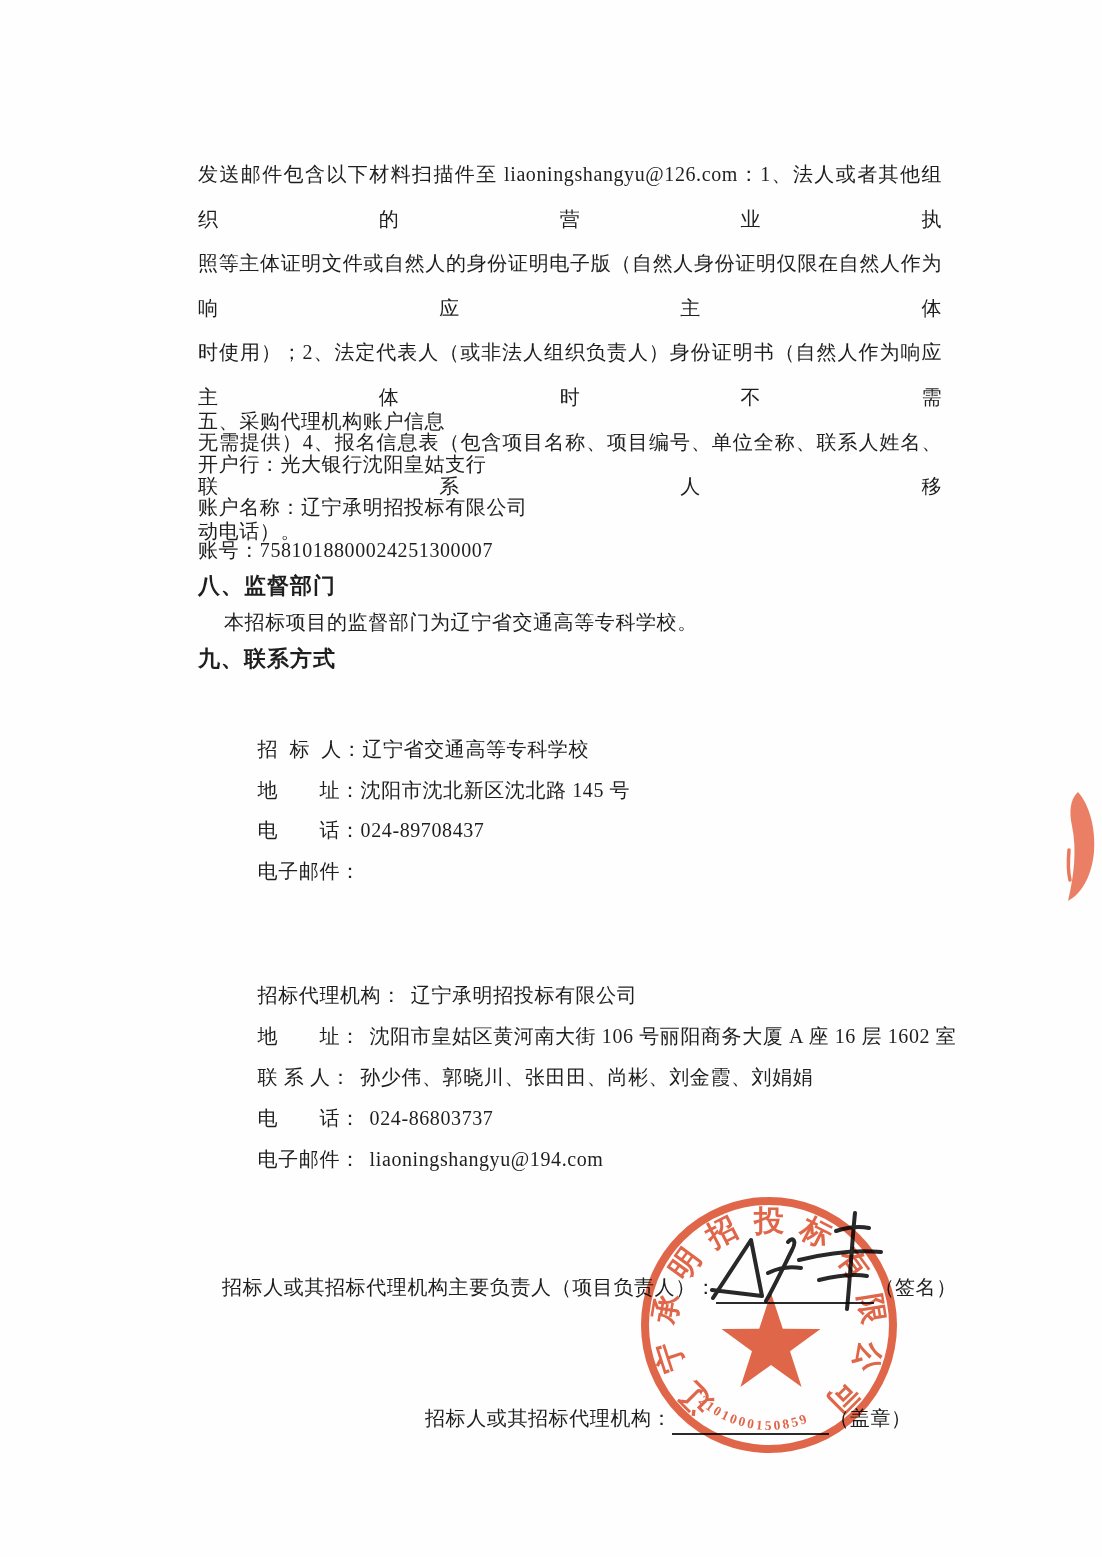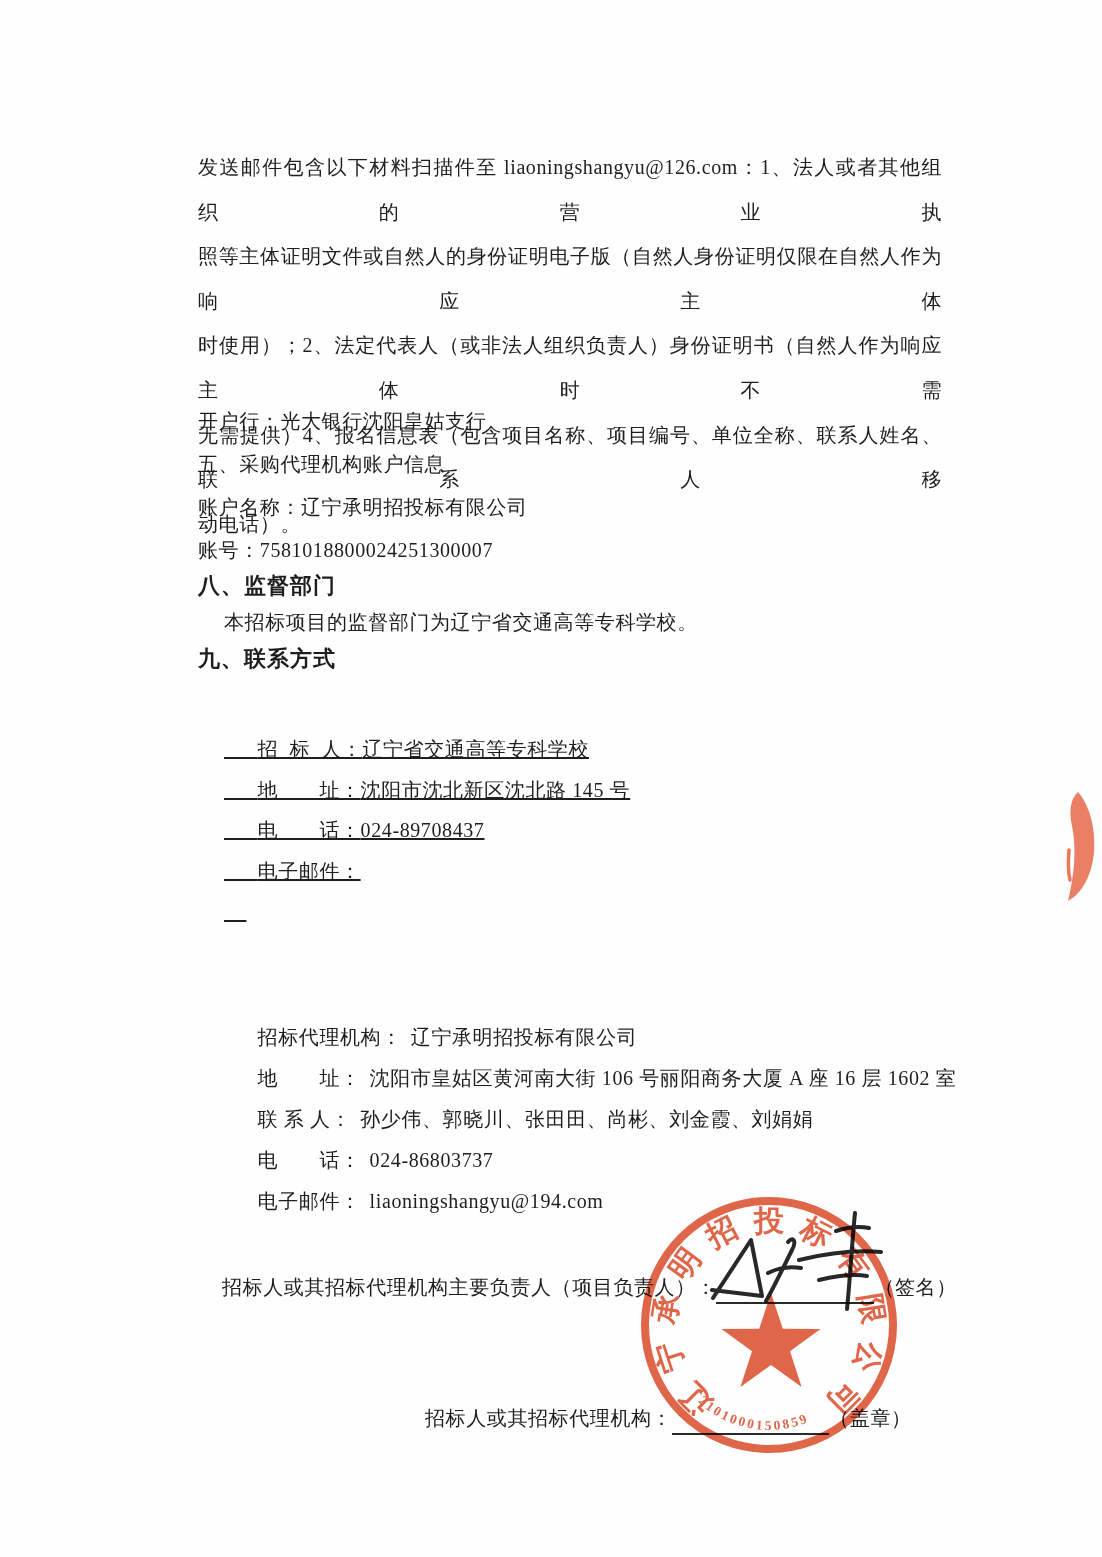--- a/index.html
+++ b/index.html
@@ -12,36 +12,36 @@
     position:relative;
     overflow:hidden;
   }
   .page{position:absolute;inset:0;background:#fefefe;}
   .abs{position:absolute;}
   .body-text{
     font-size:20px;
     letter-spacing:0.6px;
     color:var(--ink,#1e1e1e);
   }
-  .intro{left:198px;top:145px;width:744px;line-height:44.6px;}
+  .intro{left:198px;top:152px;width:744px;line-height:44.6px;}
   .intro .jline{text-align:justify;text-align-last:justify;}
   .intro .lastline{text-align:left;}
   .sec5{left:198px;top:400px;width:744px;line-height:43px;}
   .heading-hei{
     font-family:Liberation Mono, monospace;
     font-weight:bold;font-size:22px;letter-spacing:1px;
   }
   .h8{left:198px;top:571px;}
   .sec8-body{left:224px;top:609px;}
   .h9{left:198px;top:644px;}
   .rows{display:flex;flex-direction:column;}
   .rows .row{white-space:pre;}
   .tenderer{left:224px;top:688px;width:740px;}
-  .tenderer .row{height:40.8px;line-height:40.8px;text-decoration:underline;}
-  .agency{left:224px;top:976px;width:740px;}
+  .tenderer .row{height:40.8px;line-height:40.8px;}
+  .agency{left:224px;top:934px;width:740px;}
   .agency .row{height:41px;line-height:41px;}
   .row-label{white-space:pre;}
   .agency .row-value{margin-left:9px;}
   .sig1{left:222px;top:1270px;line-height:34px;white-space:nowrap;z-index:1;}
   .sig2{left:425px;top:1365px;line-height:34px;white-space:nowrap;z-index:1;margin-top:36px;}
   .sig-underline{
     display:inline-block;
     border-bottom:2px solid #2a2a2a;
     height:30px;vertical-align:bottom;
   }
@@ -71,22 +71,22 @@
 
   <div class="abs intro body-text">
     <div class="jline">发送邮件包含以下材料扫描件至 liaoningshangyu@126.com：1、法人或者其他组织的营业执</div>
     <div class="jline">照等主体证明文件或自然人的身份证明电子版（自然人身份证明仅限在自然人作为响应主体</div>
     <div class="jline">时使用）；2、法定代表人（或非法人组织负责人）身份证明书（自然人作为响应主体时不需</div>
     <div class="jline">无需提供）4、报名信息表（包含项目名称、项目编号、单位全称、联系人姓名、联系人移</div>
     <div class="lastline">动电话）。</div>
   </div>
 
   <div class="abs sec5 body-text">
+    <div>五、采购代理机构账户信息</div>
     <div>开户行：光大银行沈阳皇姑支行</div>
-    <div>五、采购代理机构账户信息</div>
     <div>账户名称：辽宁承明招投标有限公司</div>
     <div>账号：7581018800024251300007</div>
   </div>
 
   <div class="abs h8 heading-hei">八、监督部门</div>
   <div class="abs sec8-body body-text">本招标项目的监督部门为辽宁省交通高等专科学校。</div>
 
   <div class="abs h9 heading-hei">九、联系方式</div>
 
   <div class="abs tenderer rows body-text">

